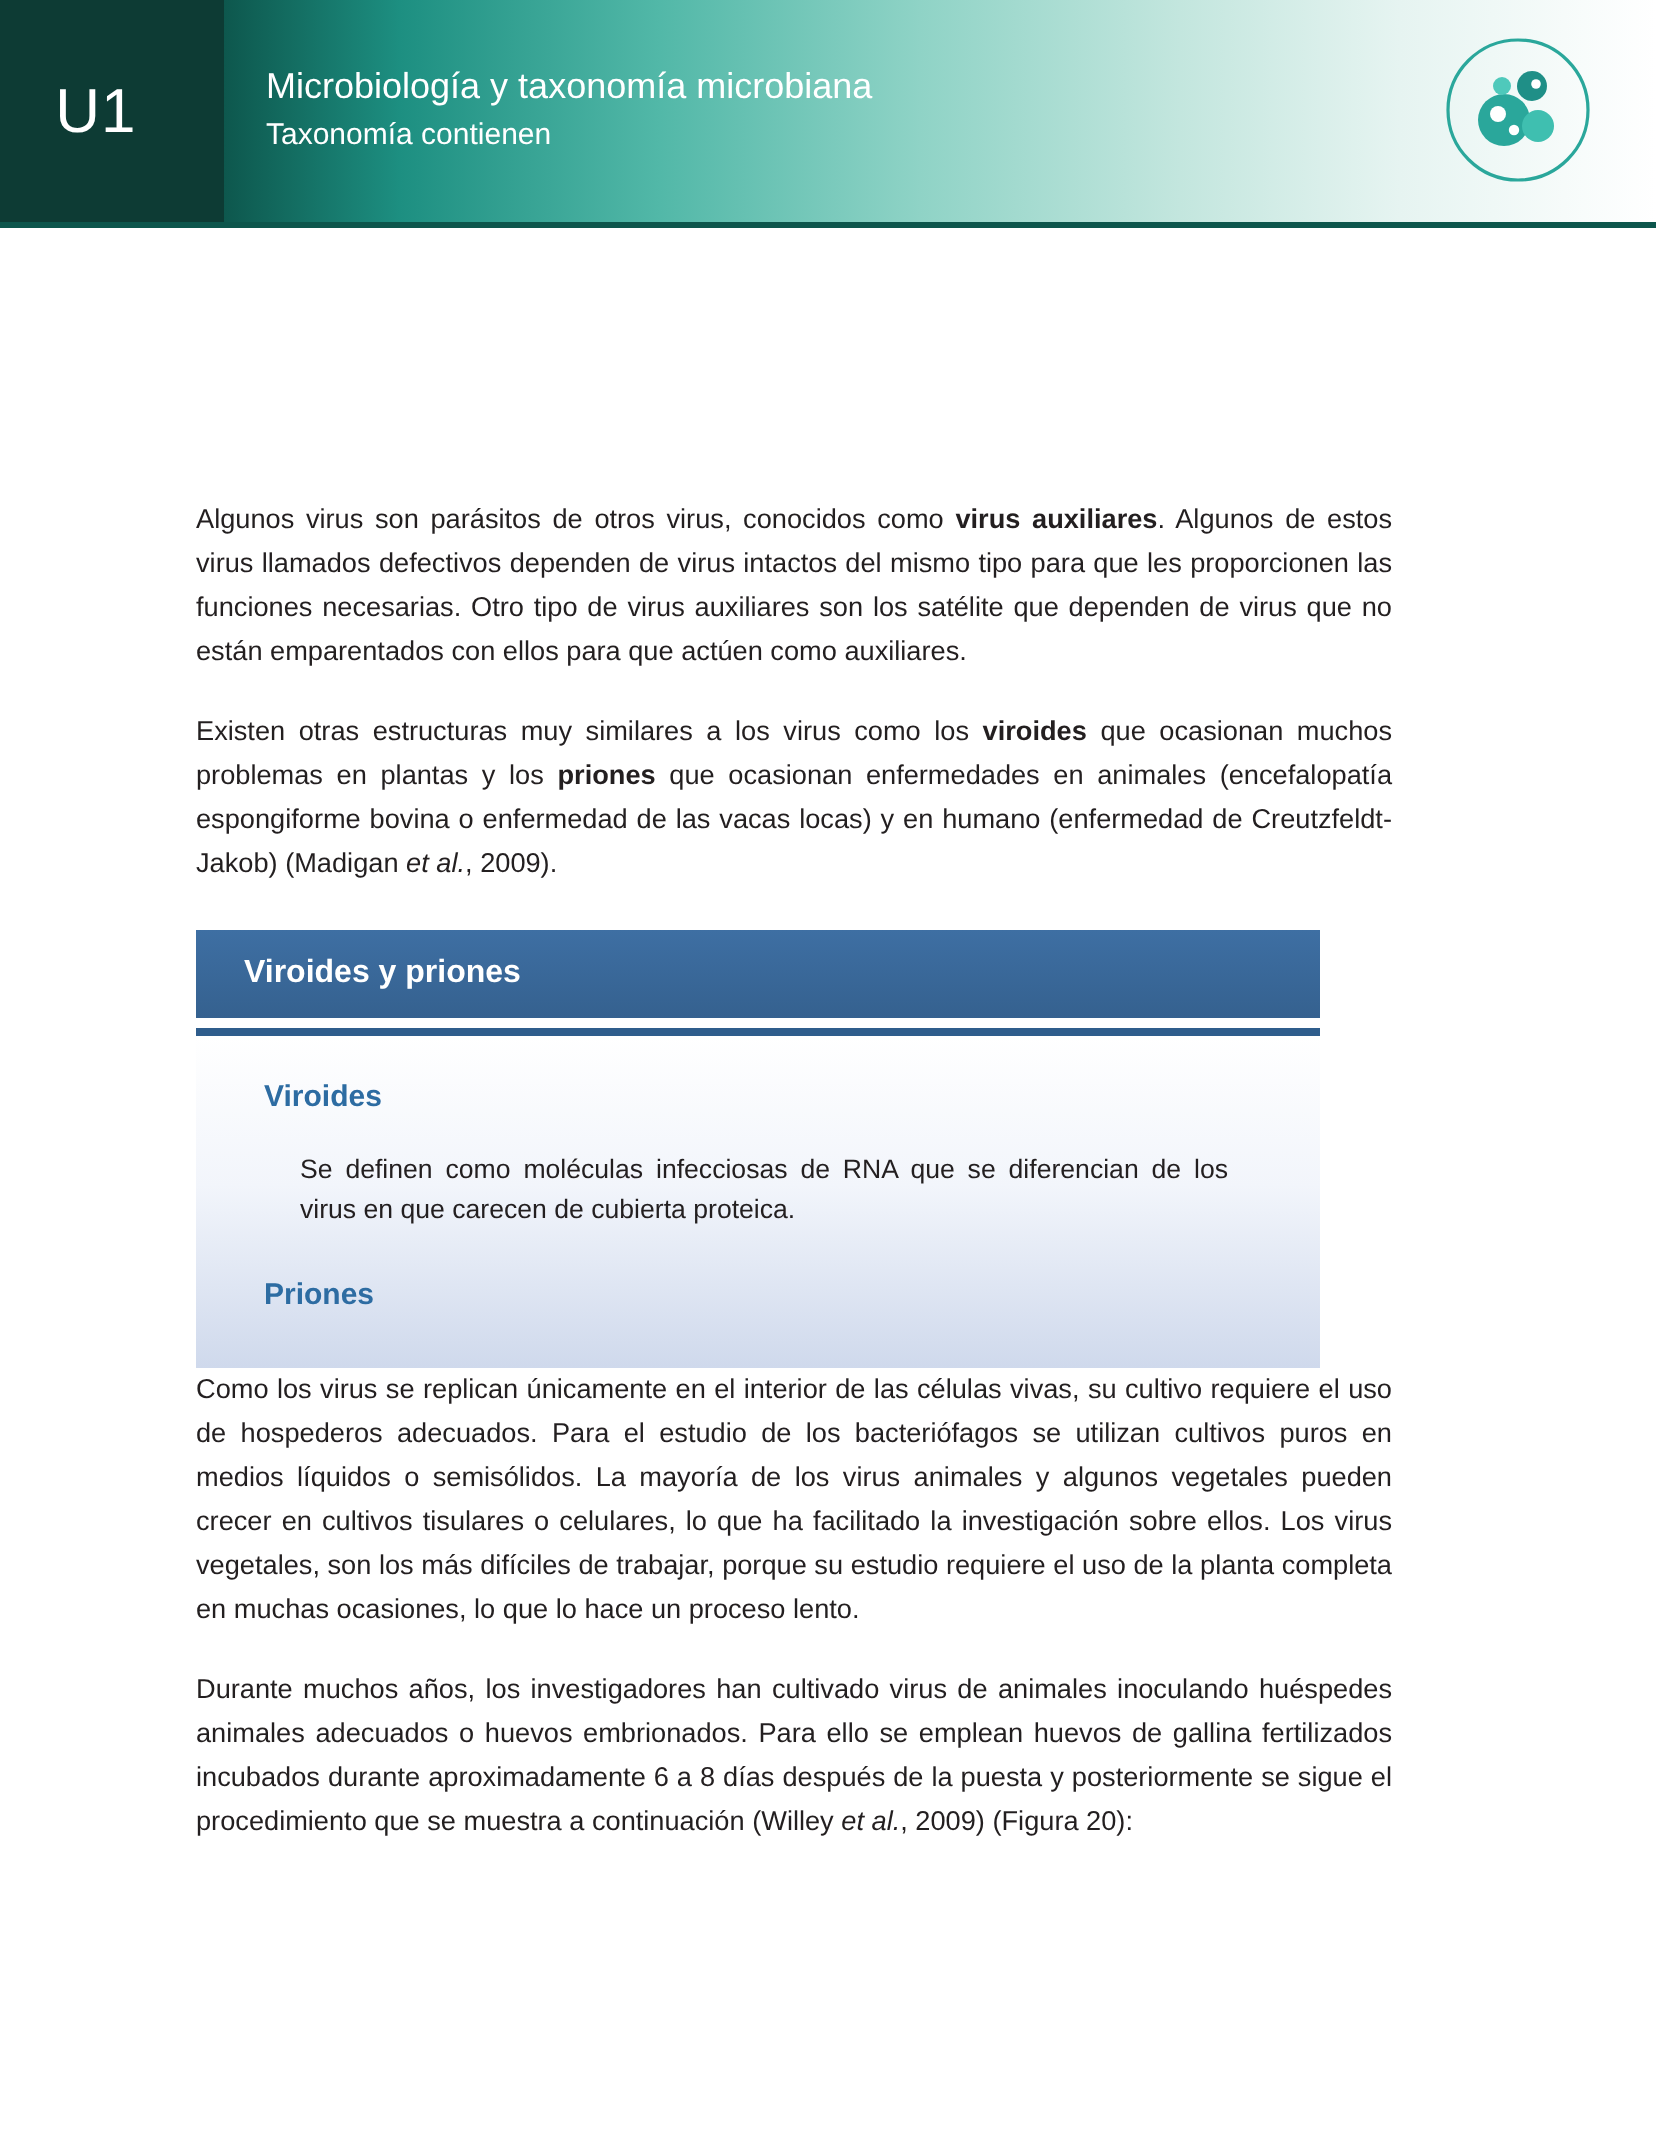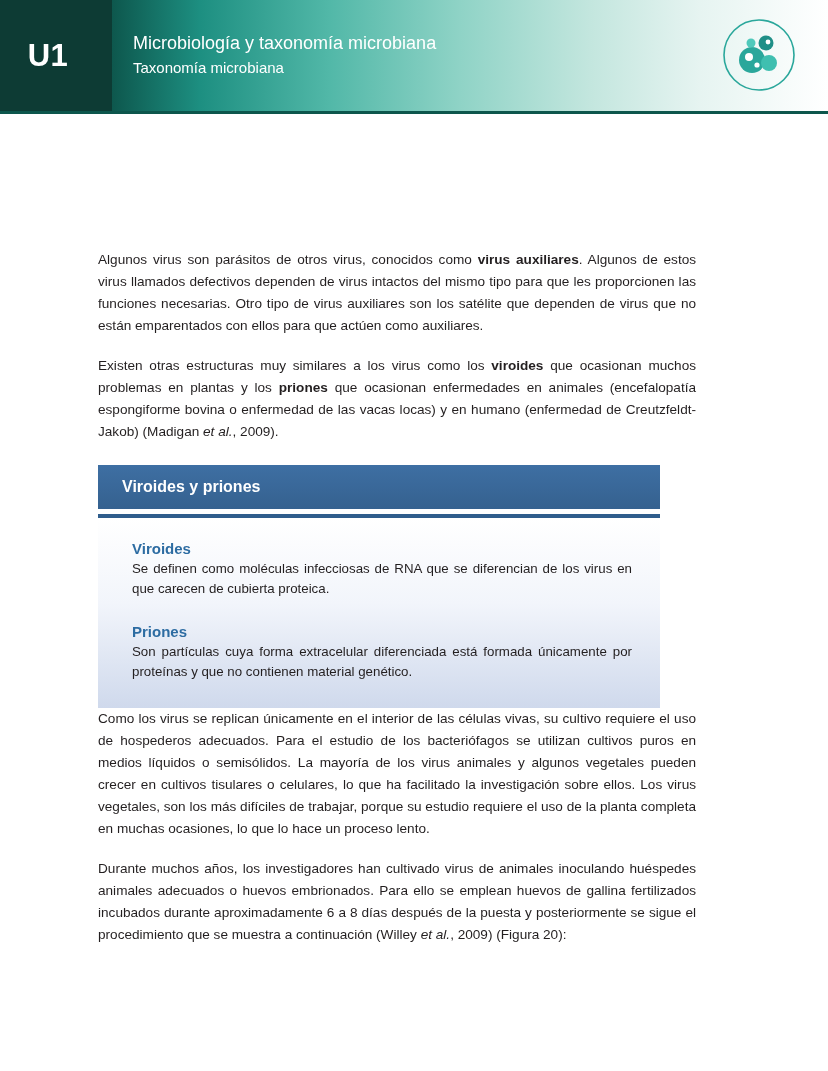--- a/index.html
+++ b/index.html
@@ -35,21 +35,21 @@
     position: absolute;
     left: 0;
     top: 0;
     width: 96px;
     height: 111px;
     display: flex;
     align-items: center;
     justify-content: center;
     color: #ffffff;
     font-size: 31px;
-    font-weight: bold;
+    font-weight: normal;
     letter-spacing: 0.5px;
   }
   .header-titles {
     position: absolute;
     left: 133px;
     top: 30px;
   }
   .header-title {
     color: #ffffff;
     font-size: 18px;
@@ -125,41 +125,41 @@
     color: #2d6ca2;
     font-size: 15px;
     font-weight: bold;
     margin: 0 0 2px 0;
   }
   .infobox-term.second { margin-top: 24px; }
   .infobox-def {
     font-size: 13.3px;
     line-height: 20px;
     text-align: justify;
-    margin: 0;
+    margin: 18px;
     color: #231f20;
   }
 
   
   h2.section {
     color: #1d7a4e;
     font-size: 15.5px;
     font-weight: bold;
     margin: 26px 0 24px 0;
   }
 </style>
 </head>
 <body>
 
 <div class="header">
   <div class="header-dark"></div>
   <div class="unit-code">U1</div>
   <div class="header-titles">
     <div class="header-title">Microbiología y taxonomía microbiana</div>
-    <div class="header-subtitle">Taxonomía microbiana</div>
+    <div class="header-subtitle">Taxonomía contienen</div>
   </div>
   <div class="logo-wrap">
     <svg width="74" height="74" viewBox="0 0 74 74">
       <circle cx="37" cy="37" r="35" fill="none" stroke="#2aa79b" stroke-width="1.6"></circle>
       <circle cx="30" cy="42" r="13" fill="#2aa79b"></circle>
       <circle cx="47" cy="45" r="8" fill="#3fbfb0"></circle>
       <circle cx="44" cy="25" r="7.5" fill="#1f8f87"></circle>
       <circle cx="29" cy="25" r="4.5" fill="#4fc9bb"></circle>
       <circle cx="27" cy="39" r="4" fill="#ffffff"></circle>
       <circle cx="35" cy="47" r="2.6" fill="#ffffff"></circle>
@@ -176,21 +176,20 @@
 
     <p class="body"><span>Existen otras estructuras muy similares a los virus como los </span><b>viroides</b><span> que ocasionan muchos problemas en plantas y los </span><b>priones</b><span> que ocasionan enfermedades en animales (encefalopatía espongiforme bovina o enfermedad de las vacas locas) y en humano (enfermedad de Creutzfeldt-Jakob) (Madigan </span><i>et al.</i><span>, 2009).</span></p>
 
     <div class="infobox">
       <div class="infobox-header">Viroides y priones</div>
       <div class="infobox-rule"></div>
       <div class="infobox-body">
         <p class="infobox-term">Viroides</p>
         <p class="infobox-def">Se definen como moléculas infecciosas de RNA que se diferencian de los virus en que carecen de cubierta proteica.</p>
         <p class="infobox-term second">Priones</p>
-        <p class="infobox-def">Son partículas cuya forma extracelular diferenciada está formada únicamente por proteínas y que no contienen material genético.</p>
       </div>
     </div>
 
 
     <p class="body">Como los virus se replican únicamente en el interior de las células vivas, su cultivo requiere el uso de hospederos adecuados. Para el estudio de los bacteriófagos se utilizan cultivos puros en medios líquidos o semisólidos. La mayoría de los virus animales y algunos vegetales pueden crecer en cultivos tisulares o celulares, lo que ha facilitado la investigación sobre ellos. Los virus vegetales, son los más difíciles de trabajar, porque su estudio requiere el uso de la planta completa en muchas ocasiones, lo que lo hace un proceso lento.</p>
 
     <p class="body last"><span>Durante muchos años, los investigadores han cultivado virus de animales inoculando huéspedes animales adecuados o huevos embrionados. Para ello se emplean huevos de gallina fertilizados incubados durante aproximadamente 6 a 8 días después de la puesta y posteriormente se sigue el procedimiento que se muestra a continuación (Willey </span><i>et al.</i><span>, 2009) (Figura 20):</span></p>
 
   </div>
 

